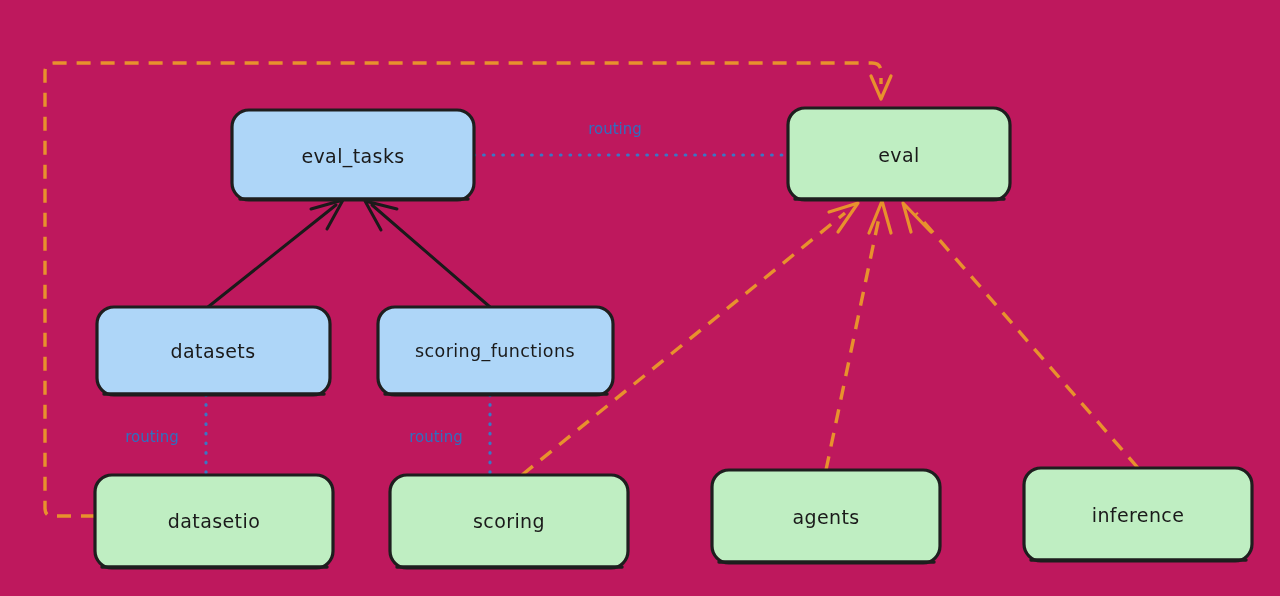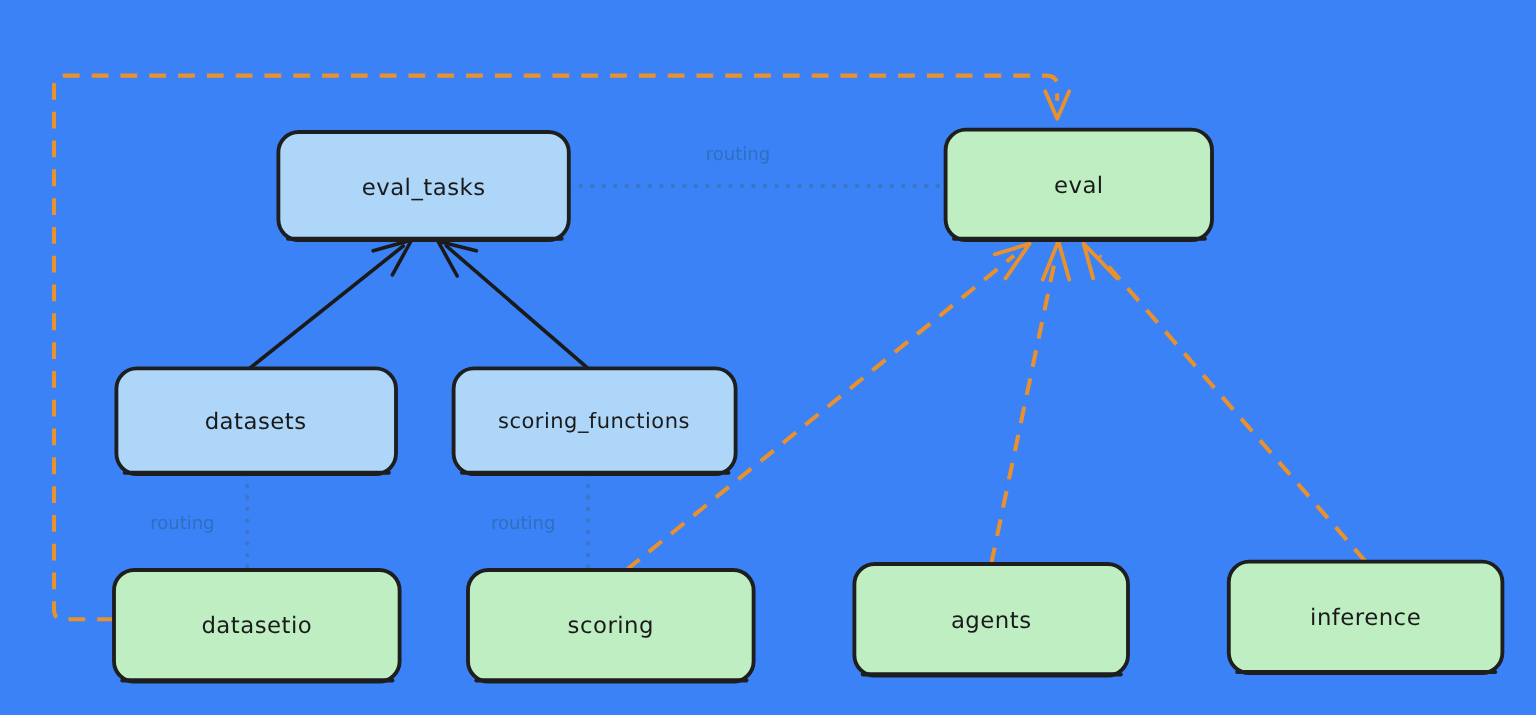--- a/index.html
+++ b/index.html
@@ -10,21 +10,21 @@
   body {
     width: 1280px;
     height: 596px;
     font-family: "DejaVu Sans", sans-serif;
     overflow: hidden;
   }
   #diagram-root {
     position: relative;
     width: 1280px;
     height: 596px;
-    background: #3b82f6;
+    background: #be185d;
   }
   svg.diagram-canvas {
     display: block;
     width: 1280px;
     height: 596px;
   }
   .node-label {
     font-family: "DejaVu Sans", sans-serif;
     font-size: 19px;
     fill: #1a1a1a;

